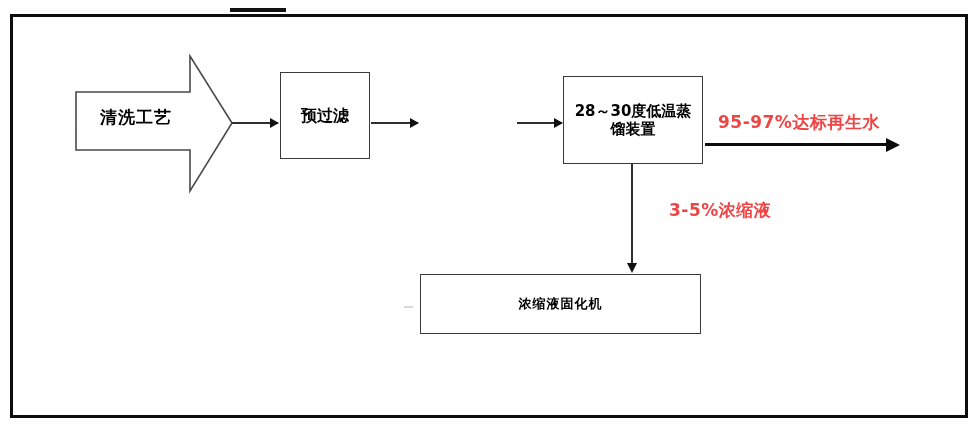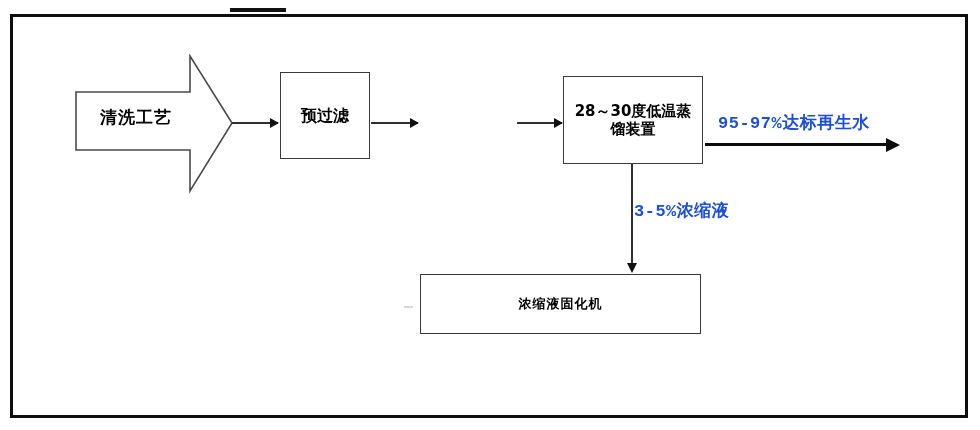--- a/index.html
+++ b/index.html
@@ -179,33 +179,32 @@
     width: 0;
     height: 0;
     border-left: 14px solid #0c0c0c;
     border-top: 7px solid transparent;
     border-bottom: 7px solid transparent;
   }
 
   
   .edge-label {
     position: absolute;
-    color: #1d4ed8;
+    color: #ef4444;
     font-weight: 700;
     white-space: nowrap;
-    font-family: Liberation Mono, monospace;
   }
   #label-output {
     left: 718px;
     top: 111px;
     font-size: 17px;
     letter-spacing: 0.5px;
   }
   #label-concentrate {
-    left: 634px;
+    left: 669px;
     top: 199px;
     font-size: 17px;
     letter-spacing: 0.5px;
   }
 
   .artifact {
     position: absolute;
     background: #d8d8d8;
   }
   #artifact-left-tick {

